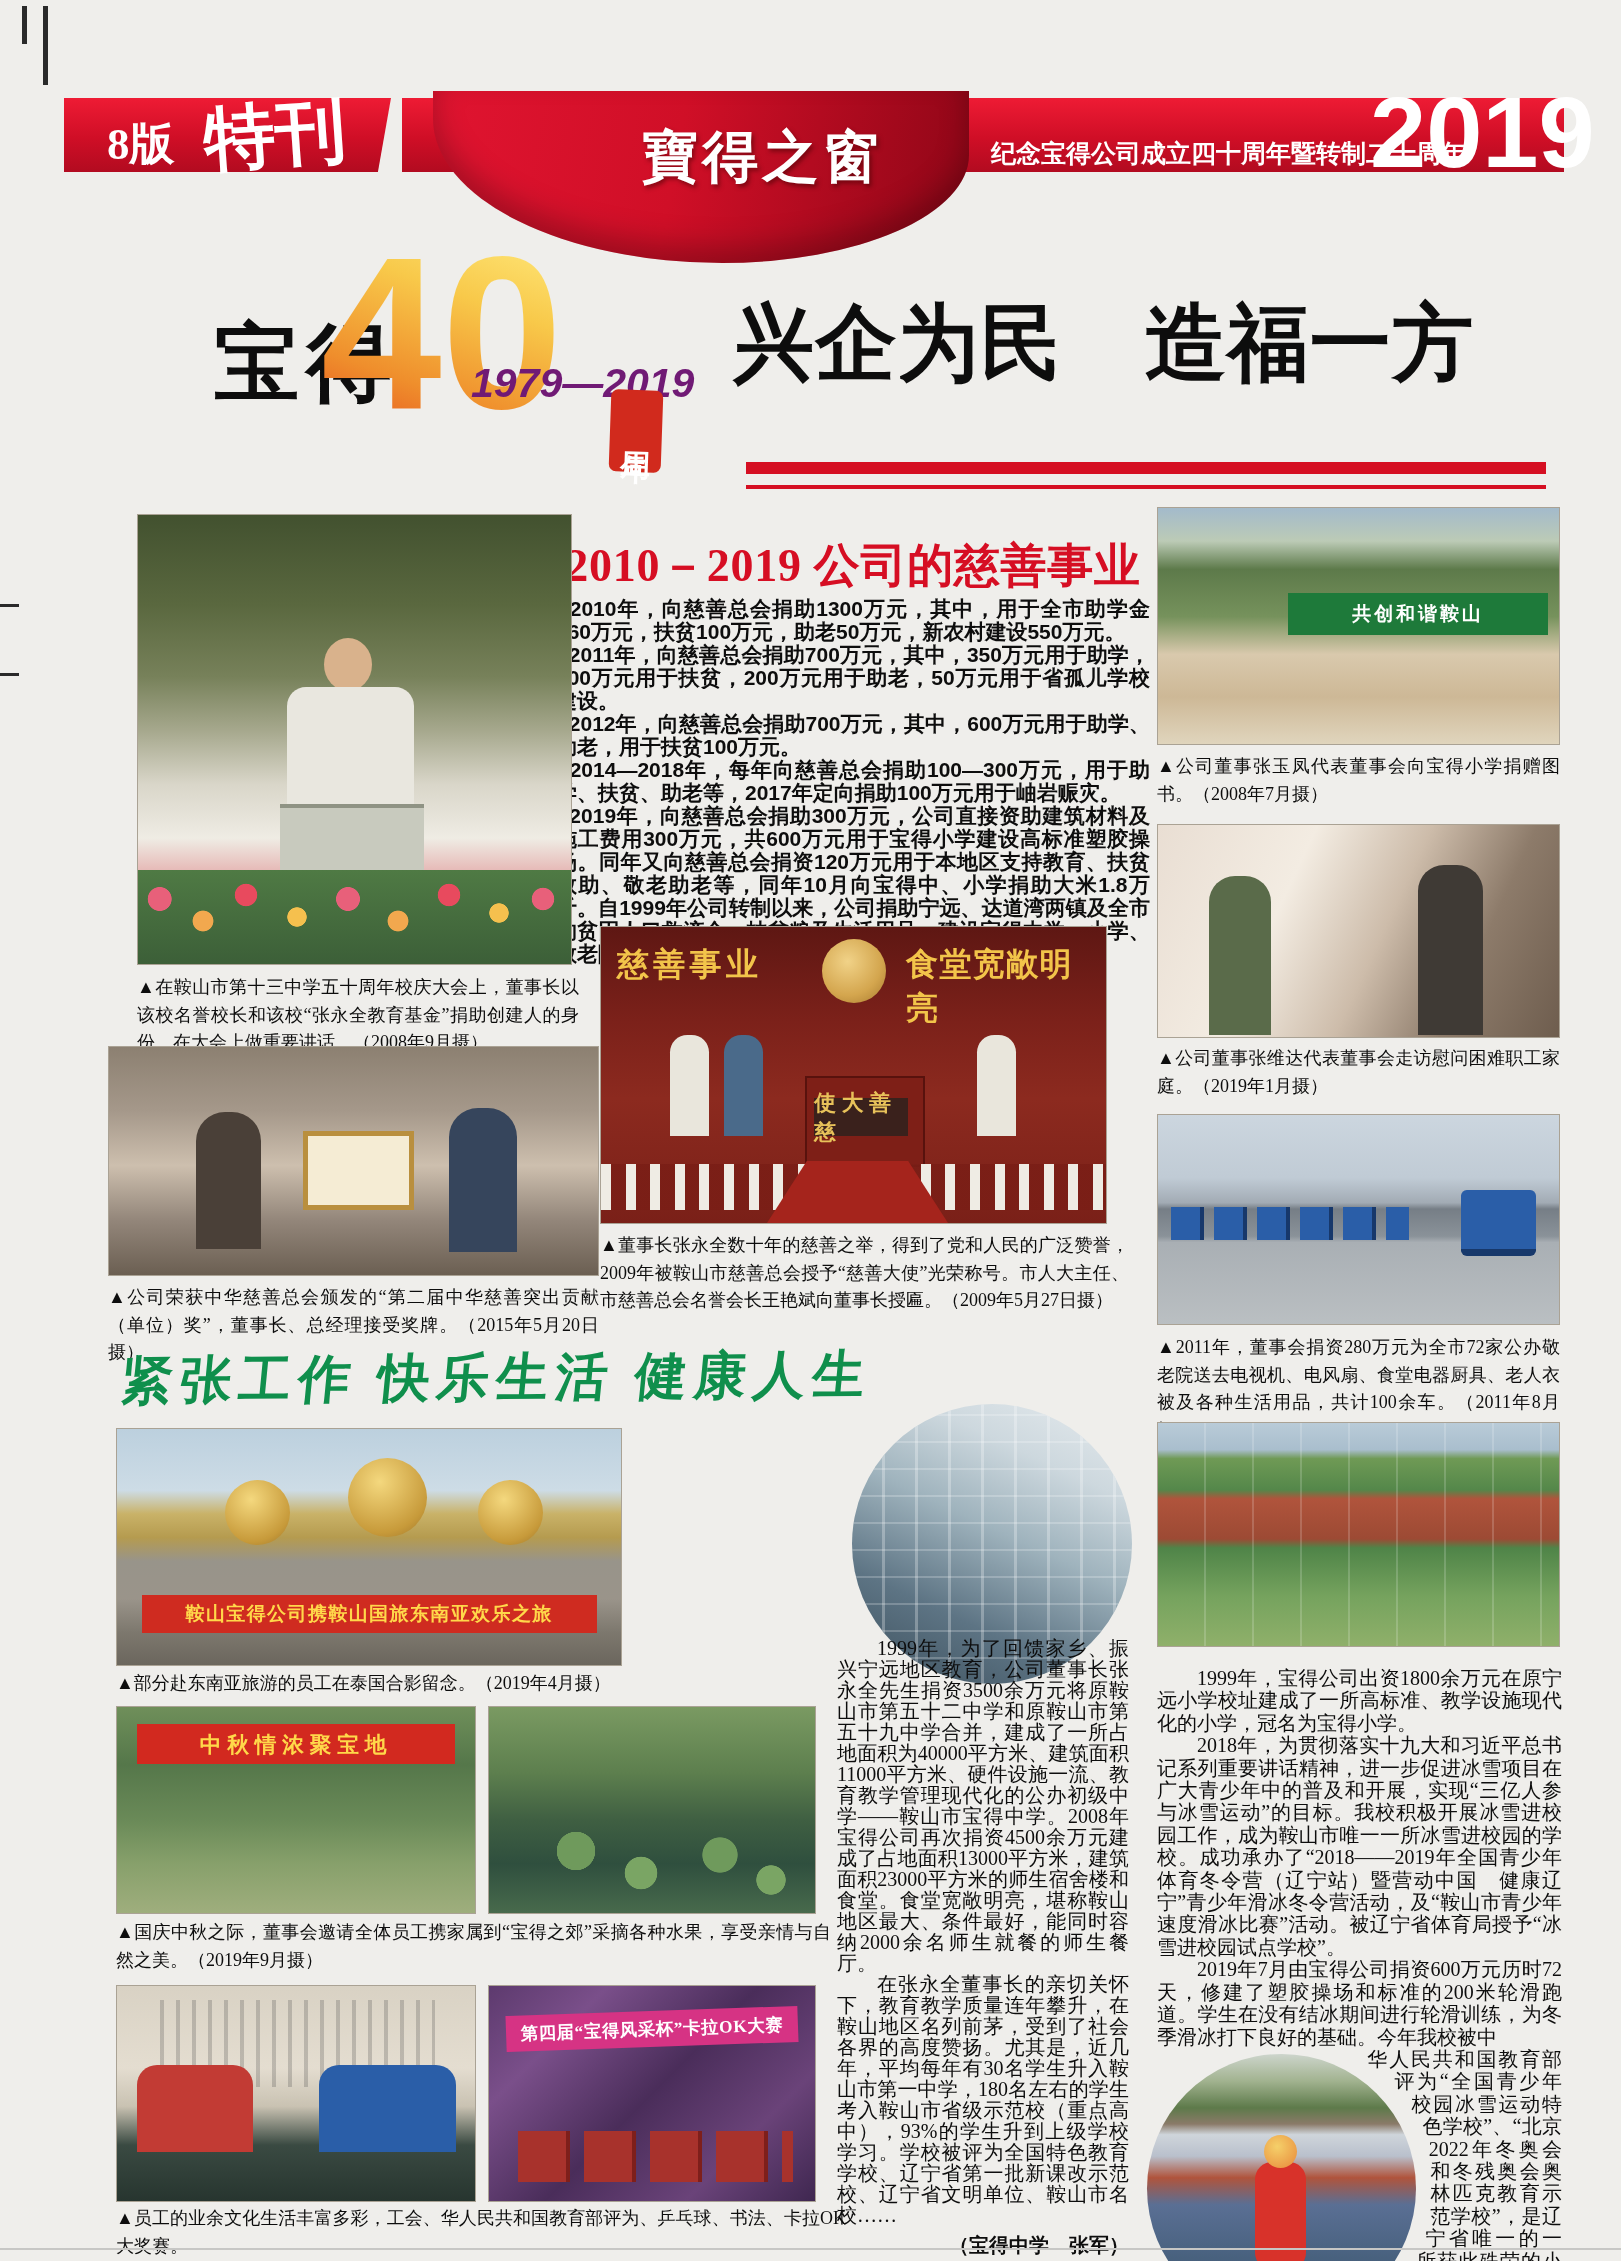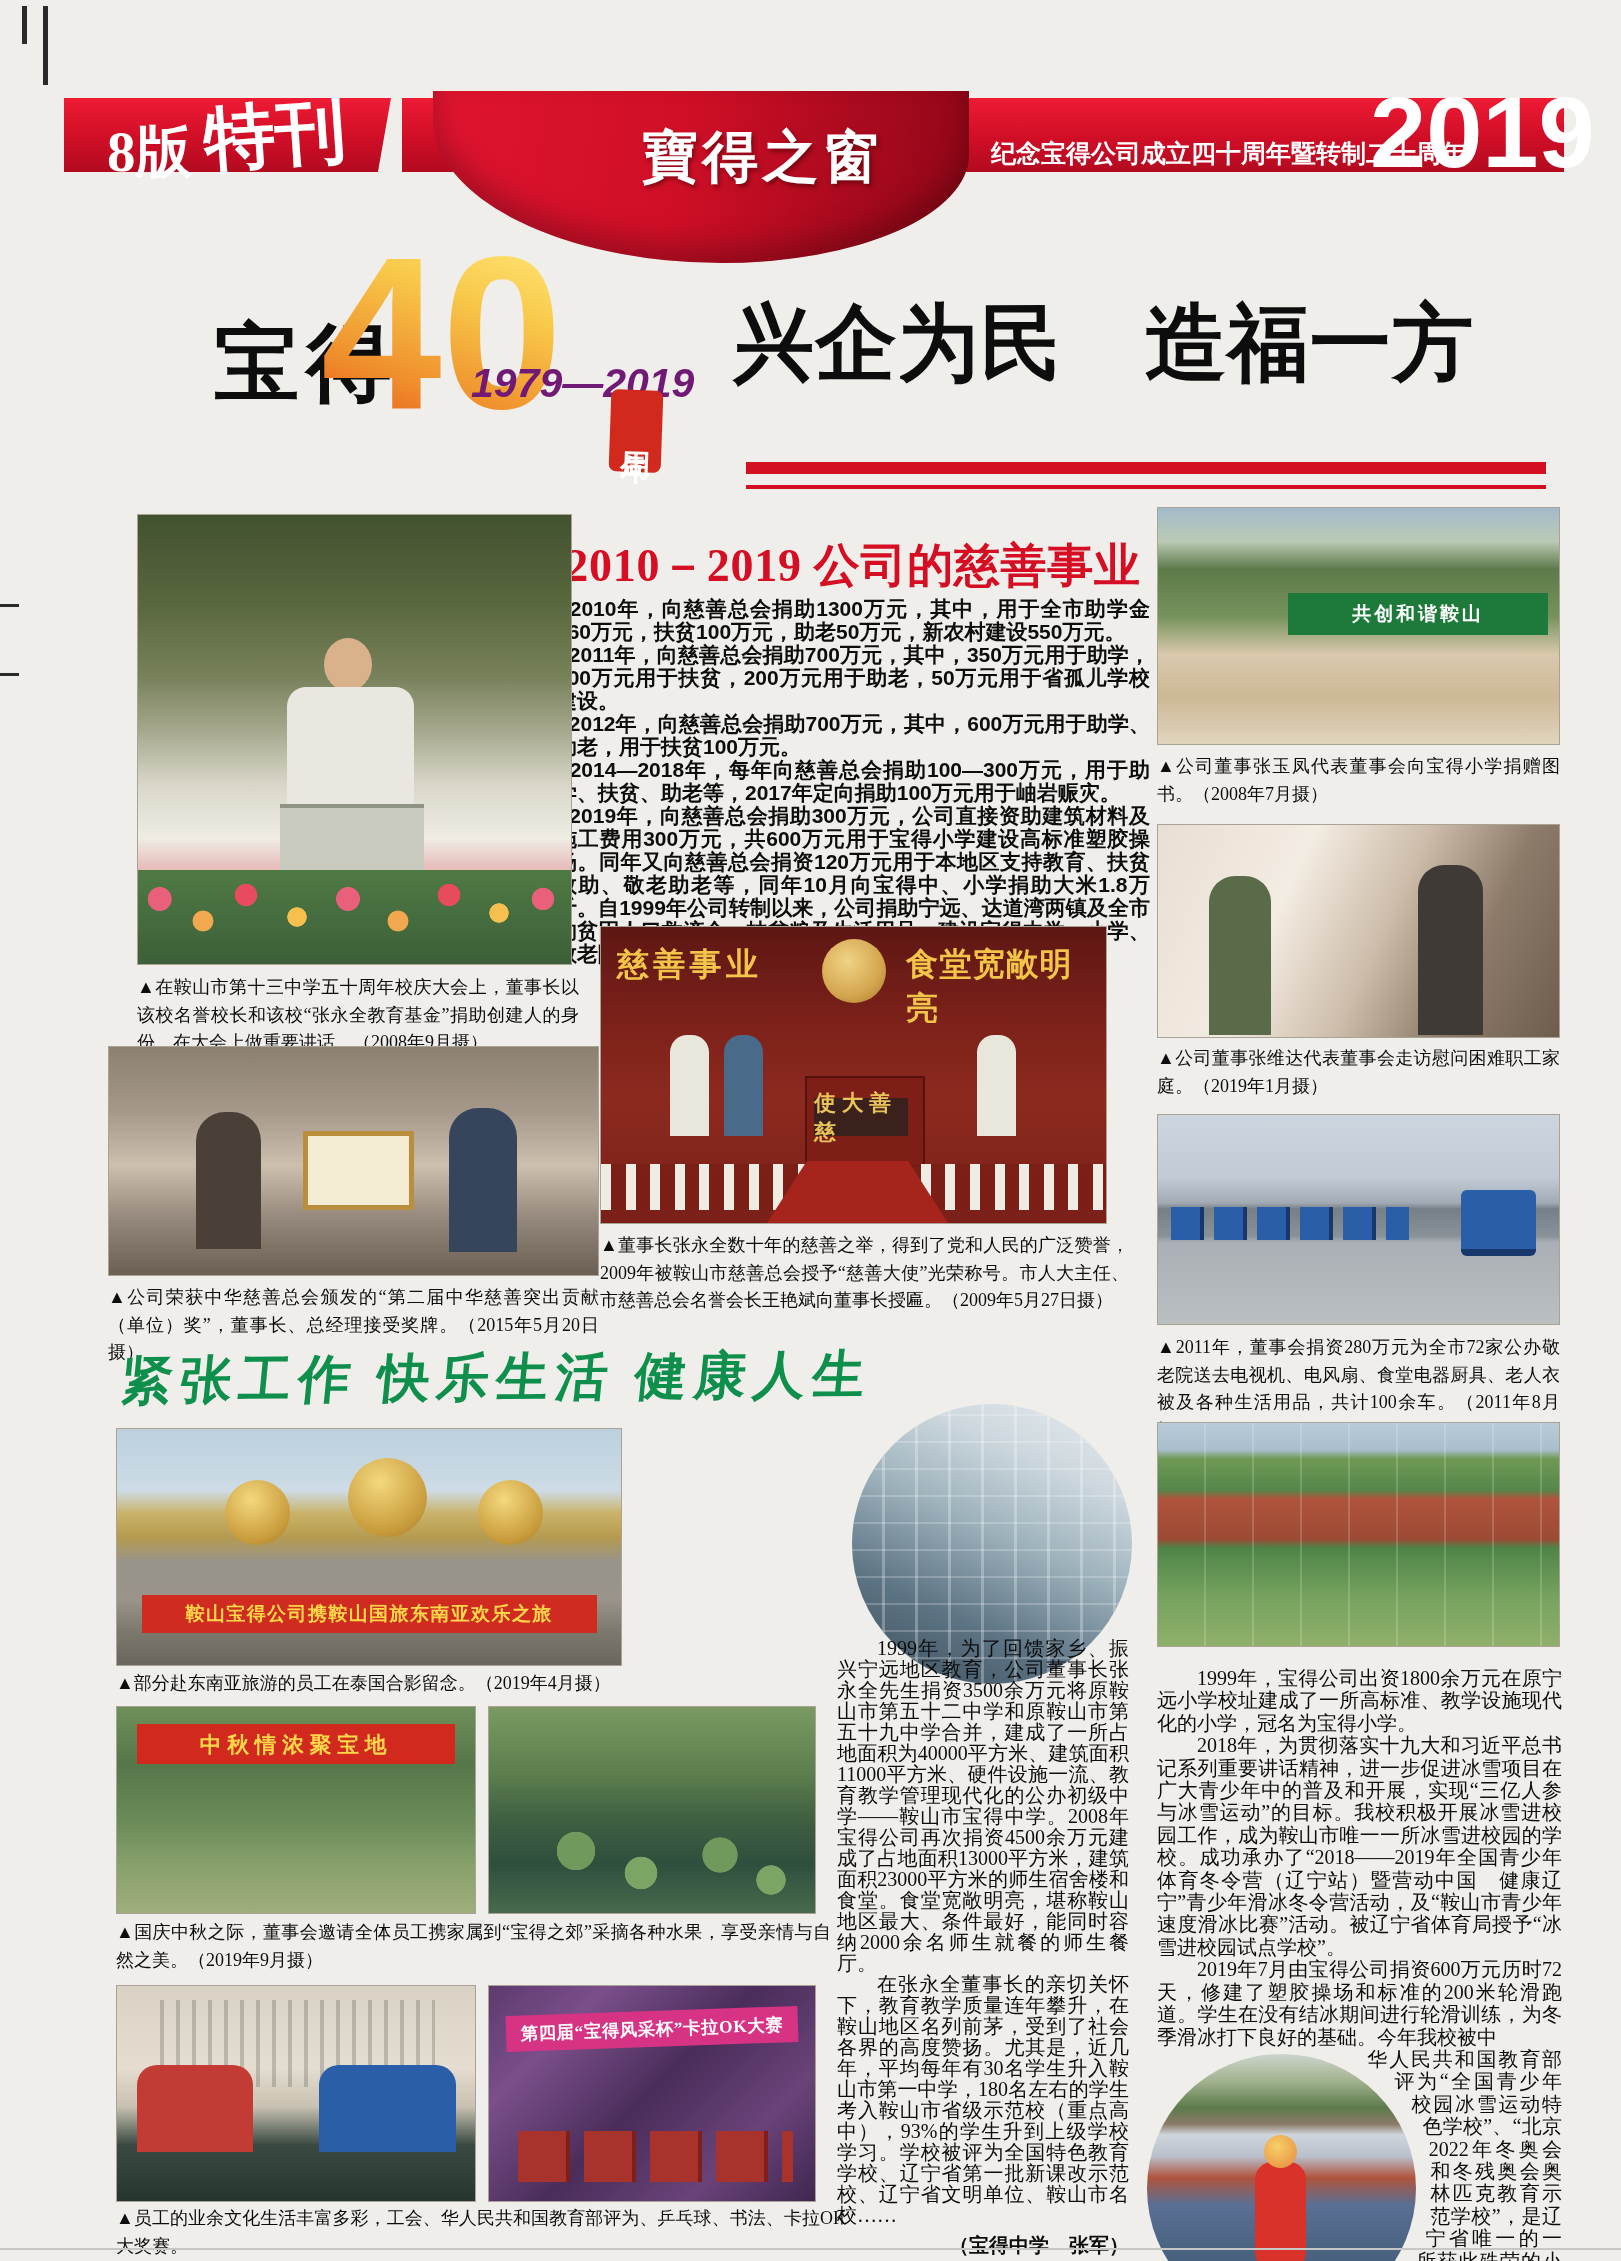--- a/index.html
+++ b/index.html
@@ -7,21 +7,21 @@
         font-family:"Liberation Serif","DejaVu Serif",serif;color:#0d0d0d;}
   .abs{position:absolute;}
   
   .band{position:absolute;background:linear-gradient(180deg,#ee1b34 0%,#cf0e26 55%,#b20b20 100%);}
   .band-left{left:64px;top:98px;width:327px;height:74px;clip-path:polygon(0 0,100% 0,96% 100%,0 100%);}
   .band-right{left:402px;top:98px;width:1162px;height:74px;}
   .ribbon{left:433px;top:91px;width:536px;height:172px;
       background:linear-gradient(100deg,#e01430 0%,#d00f27 45%,#8e0617 100%);
       border-radius:0 0 46% 54% / 0 0 108px 144px;
       box-shadow:inset 0 -16px 29px rgba(0,0,0,.25);}
-  .edition-no{left:107px;top:114px;font-size:57px;font-weight:bold;color:#fff;}
+  .edition-no{left:107px;top:114px;font-size:45px;font-weight:bold;color:#fff;}
   .edition-label{left:204px;top:88px;font-size:71px;font-weight:bold;color:#fff;transform:rotate(-4deg);
       font-family:"Liberation Serif",serif;}
   .masthead{left:582px;top:120px;width:361px;text-align:center;font-size:56px;font-weight:bold;color:#fff;
       letter-spacing:4.3px;text-shadow:2.2px 2.9px 4.3px rgba(60,0,0,.5);}
   .anniv-note{left:991px;top:137px;font-size:25px;font-weight:600;color:#fff;
       font-family:"Liberation Sans","DejaVu Sans",sans-serif;}
   .year-big{left:1370px;top:75px;font-size:101px;font-weight:bold;color:#fff;letter-spacing:0;
       font-family:"Liberation Sans","DejaVu Sans",sans-serif;}
   
   .mark{position:absolute;background:#2a2a2a;}

